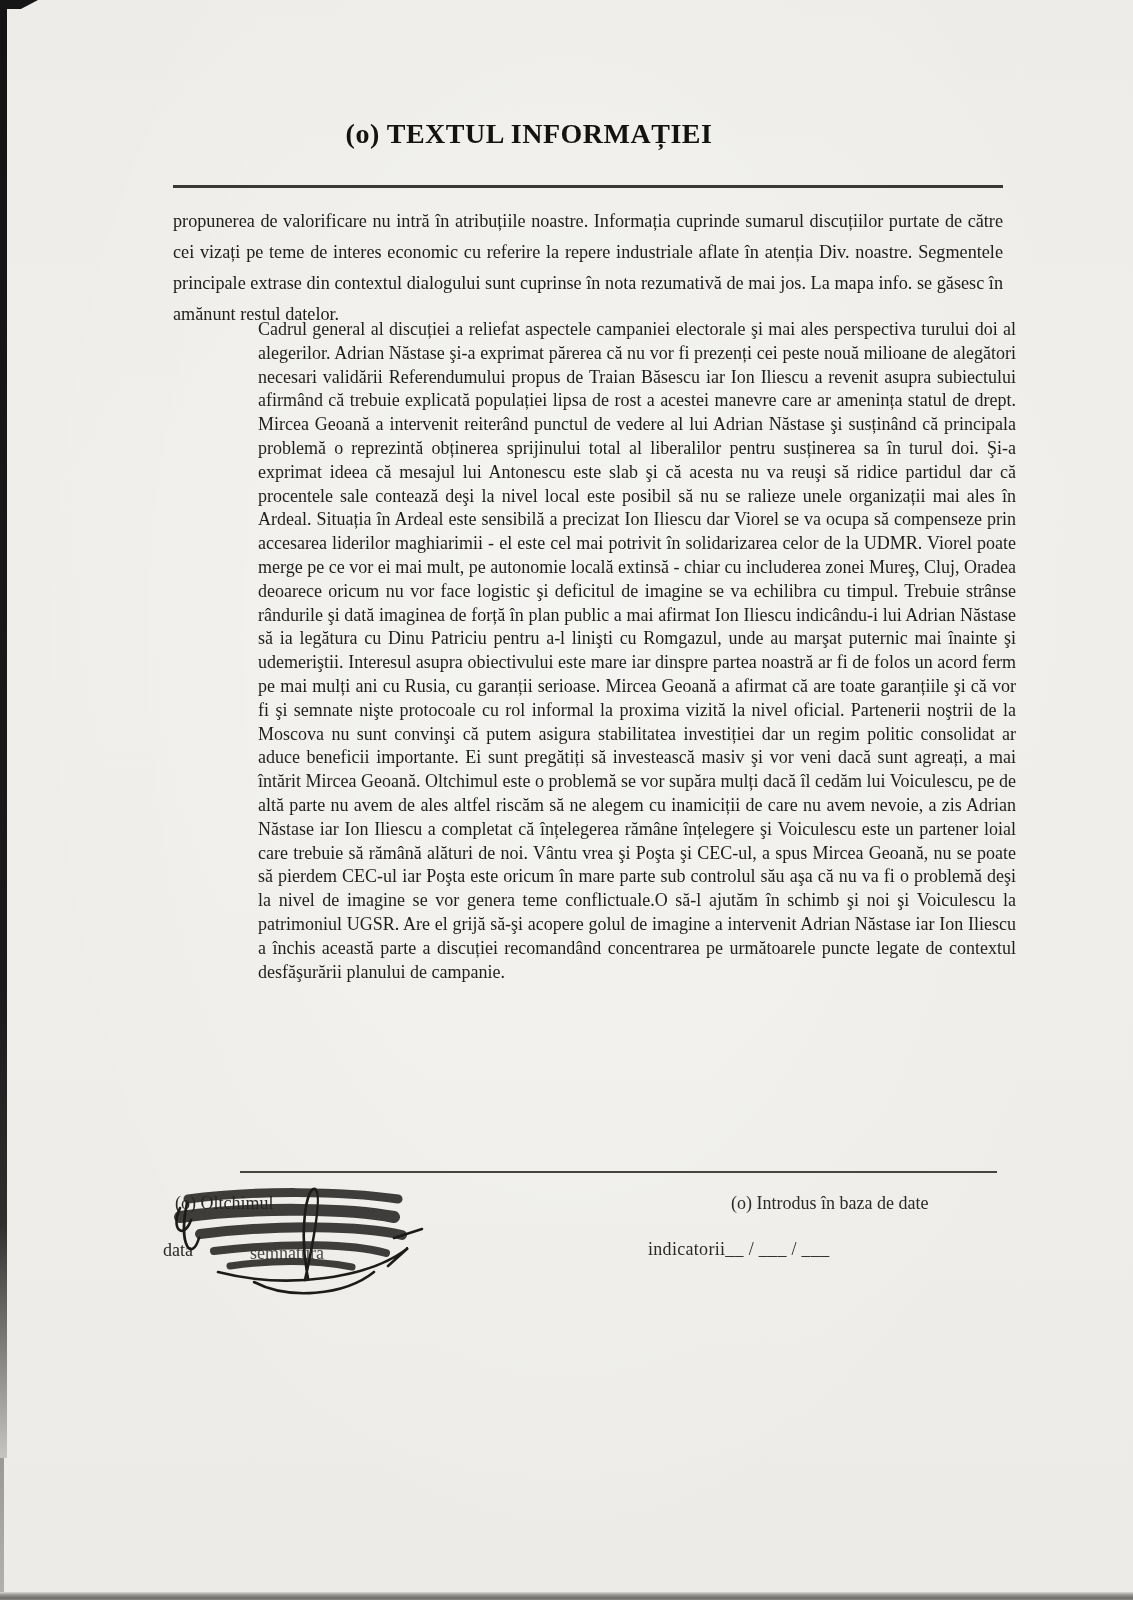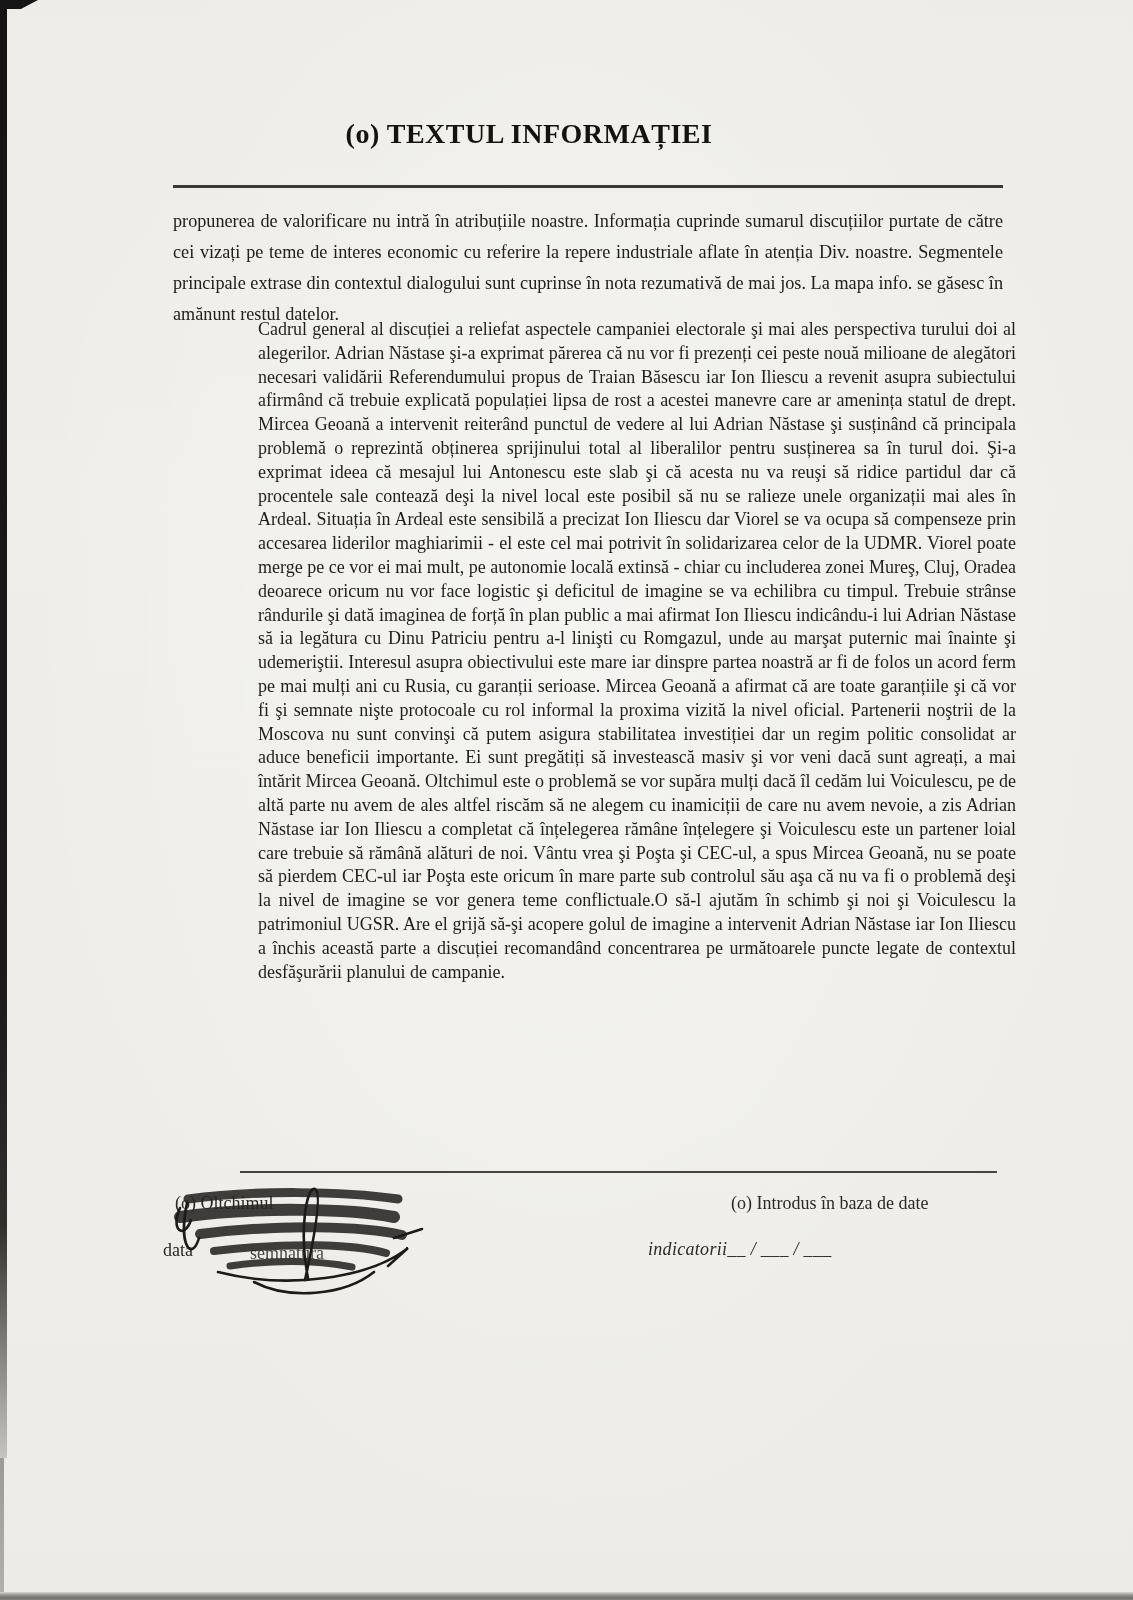--- a/index.html
+++ b/index.html
@@ -57,21 +57,21 @@
     position:absolute;top:1171px;left:240px;width:757px;height:2px;
     background:#46453f;
   }
   .lbl{
     position:absolute;font-size:18px;color:#2a2926;white-space:nowrap;
   }
   .completat{top:1193px;left:175px;}
   .data{top:1240px;left:163px;}
   .semnatura{top:1243px;left:250px;color:#4a4944;}
   .introdus{top:1193px;left:701px;margin-left:30px;}
-  .indicatorii{top:1239px;left:648px;letter-spacing:.3px;font-style:italic;}
+  .indicatorii{top:1239px;left:648px;letter-spacing:.3px;}
   .sig-wrap{
     position:absolute;left:158px;top:1176px;width:310px;height:130px;
   }
   .sig-wrap svg{display:block;width:100%;height:100%;}
 </style>
 </head>
 <body>
 
 <div class="page">
 

